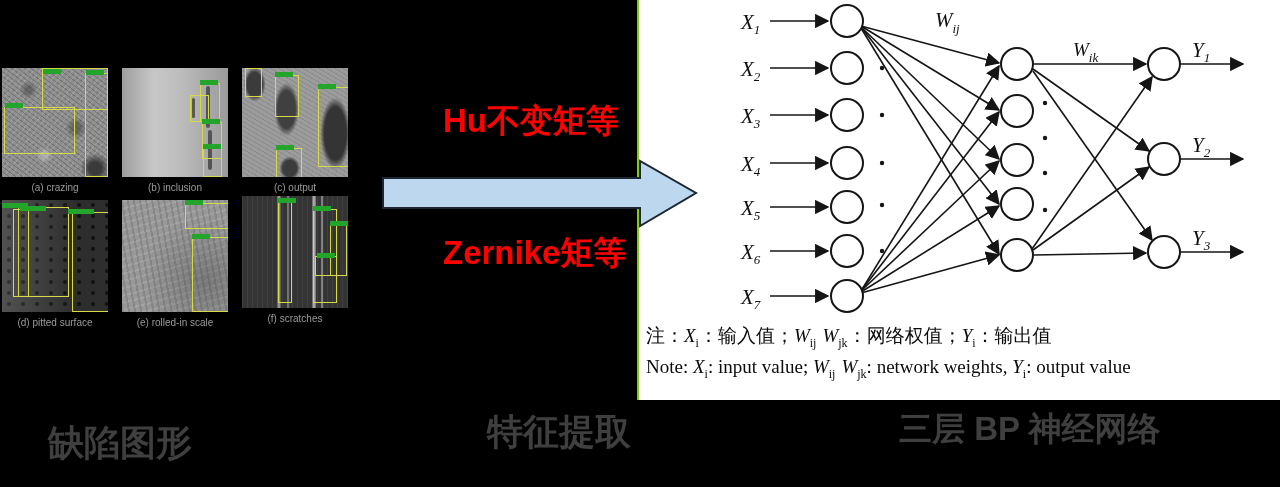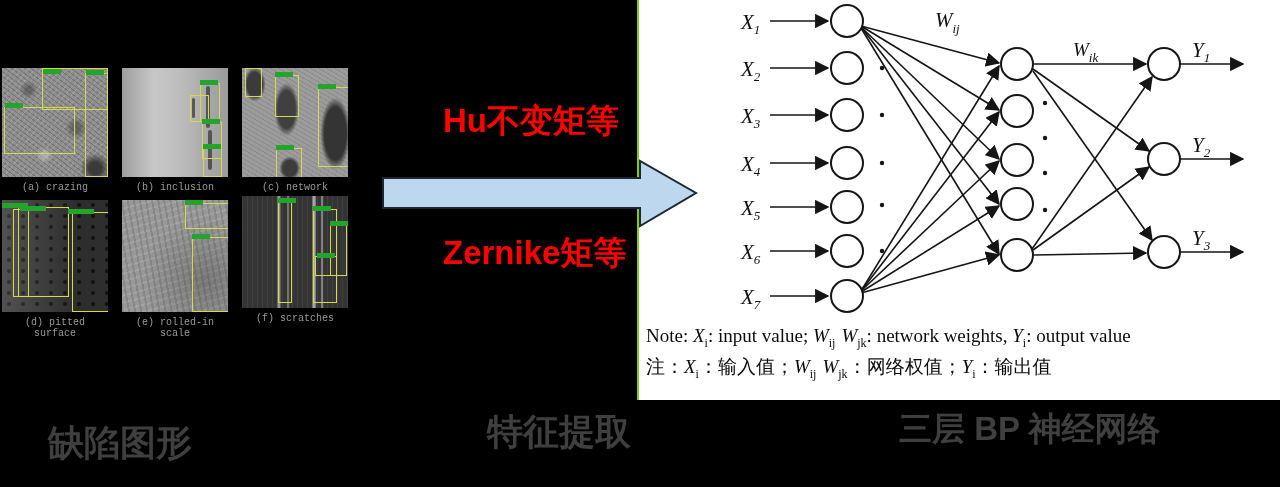--- a/index.html
+++ b/index.html
@@ -7,21 +7,21 @@
        background:var(--background,#000);font-family:"Liberation Sans",sans-serif;}
 
   
   #grid{position:absolute;left:2px;top:68px;width:346px;height:272px;}
   .cell{position:absolute;margin:0;width:106px;}
   .img{position:relative;width:106px;height:109px;overflow:hidden;}
   .r2 .img{height:112px;}
   .bx{position:absolute;border:1px solid var(--bbox_yellow,#d6d948);}
   .chip{position:absolute;width:18px;height:5px;background:var(--chip_green,#23a52c);}
   .cap{display:block;margin-top:5px;width:106px;text-align:center;
-       font-family:Liberation Mono, monospace;font-size:10px;color:var(--figure_caption_gray,#9a9a9a);}
+       font-family:Liberation Sans, sans-serif;font-size:10px;color:var(--figure_caption_gray,#9a9a9a);}
 
   .ta{background-color:#8f8f8f;background-image:
       radial-gradient(circle at 88% 92%, #3a3a3a 6px, rgba(58,58,58,0) 15px),
       radial-gradient(circle at 25% 20%, rgba(60,60,60,.5) 3px, transparent 9px),
       radial-gradient(circle at 70% 55%, rgba(50,50,50,.45) 4px, transparent 11px),
       radial-gradient(circle at 40% 80%, rgba(235,235,235,.35) 3px, transparent 8px),
       repeating-linear-gradient(37deg, rgba(0,0,0,.18) 0 1px, transparent 1px 4px),
       repeating-linear-gradient(-50deg, rgba(255,255,255,.14) 0 1px, transparent 1px 5px);}
   .tb{background:linear-gradient(90deg,#9e9e9e 0%,#c7c7c7 30%,#bdbdbd 55%,#a9a9a9 80%,#9b9b9b 100%);}
   .streak{position:absolute;background:rgba(40,40,40,.65);border-radius:2px;filter:blur(.7px);}
@@ -113,21 +113,21 @@
   <figure class="cell" style="left:240px;top:0">
     <div class="img tc">
       <i class="bx" style="left:3px;top:0;width:15px;height:27px"></i>
       <i class="bx" style="left:33px;top:7px;width:22px;height:40px"></i>
       <i class="bx" style="left:76px;top:19px;width:29px;height:78px"></i>
       <i class="bx" style="left:34px;top:80px;width:24px;height:28px"></i>
       <i class="chip" style="left:33px;top:4px"></i>
       <i class="chip" style="left:76px;top:16px"></i>
       <i class="chip" style="left:34px;top:77px"></i>
     </div>
-    <figcaption class="cap">(c) network</figcaption>
+    <figcaption class="cap">(c) output</figcaption>
   </figure>
 
   <figure class="cell r2" style="left:0;top:132px">
     <div class="img td">
       <i class="bx" style="left:11px;top:9px;width:14px;height:86px"></i>
       <i class="bx" style="left:16px;top:7px;width:49px;height:88px"></i>
       <i class="bx" style="left:70px;top:12px;width:35px;height:98px"></i>
       <i class="chip" style="left:0;top:3px;width:26px"></i>
       <i class="chip" style="left:18px;top:6px;width:26px"></i>
       <i class="chip" style="left:66px;top:9px;width:26px"></i>
@@ -263,23 +263,23 @@
 
     <g>
       <text x="553" y="57"><tspan>Y</tspan><tspan class="nsub" dy="5">1</tspan></text>
       <text x="553" y="152"><tspan>Y</tspan><tspan class="nsub" dy="5">2</tspan></text>
       <text x="553" y="245"><tspan>Y</tspan><tspan class="nsub" dy="5">3</tspan></text>
     </g>
   </svg>
 
   <div id="notes">
     <div class="note">
+      <span>注：</span><span class="v"><em>X</em><sub>i</sub></span><span>：输入值；</span><span class="v"><em>W</em><sub>ij</sub></span><span class="v gap"><em>W</em><sub>jk</sub></span><span>：网络权值；</span><span class="v"><em>Y</em><sub>i</sub></span><span>：输出值</span>
+    </div>
+    <div class="note">
       <span>Note: </span><span class="v"><em>X</em><sub>i</sub></span><span>: input value; </span><span class="v"><em>W</em><sub>ij</sub></span><span class="v gap"><em>W</em><sub>jk</sub></span><span>: network weights, </span><span class="v"><em>Y</em><sub>i</sub></span><span>: output value</span>
-    </div>
-    <div class="note">
-      <span>注：</span><span class="v"><em>X</em><sub>i</sub></span><span>：输入值；</span><span class="v"><em>W</em><sub>ij</sub></span><span class="v gap"><em>W</em><sub>jk</sub></span><span>：网络权值；</span><span class="v"><em>Y</em><sub>i</sub></span><span>：输出值</span>
     </div>
   </div>
 </div>
 
 <div class="stage" id="stage-1">缺陷图形</div>
 <div class="stage" id="stage-2">特征提取</div>
 <div class="stage" id="stage-3">三层 BP 神经网络</div>
 
 </body></html>

